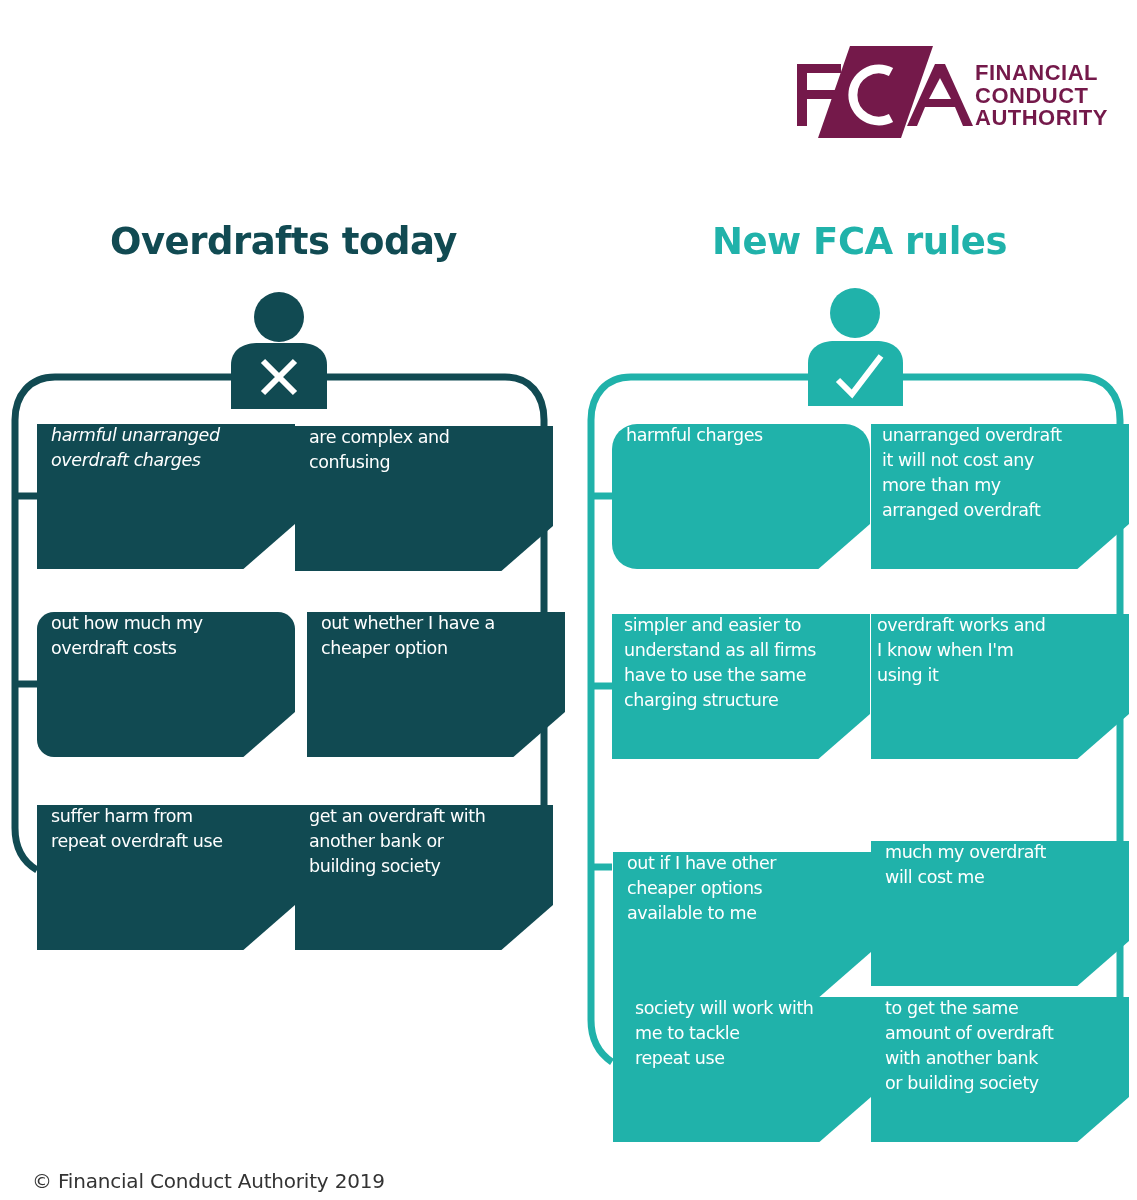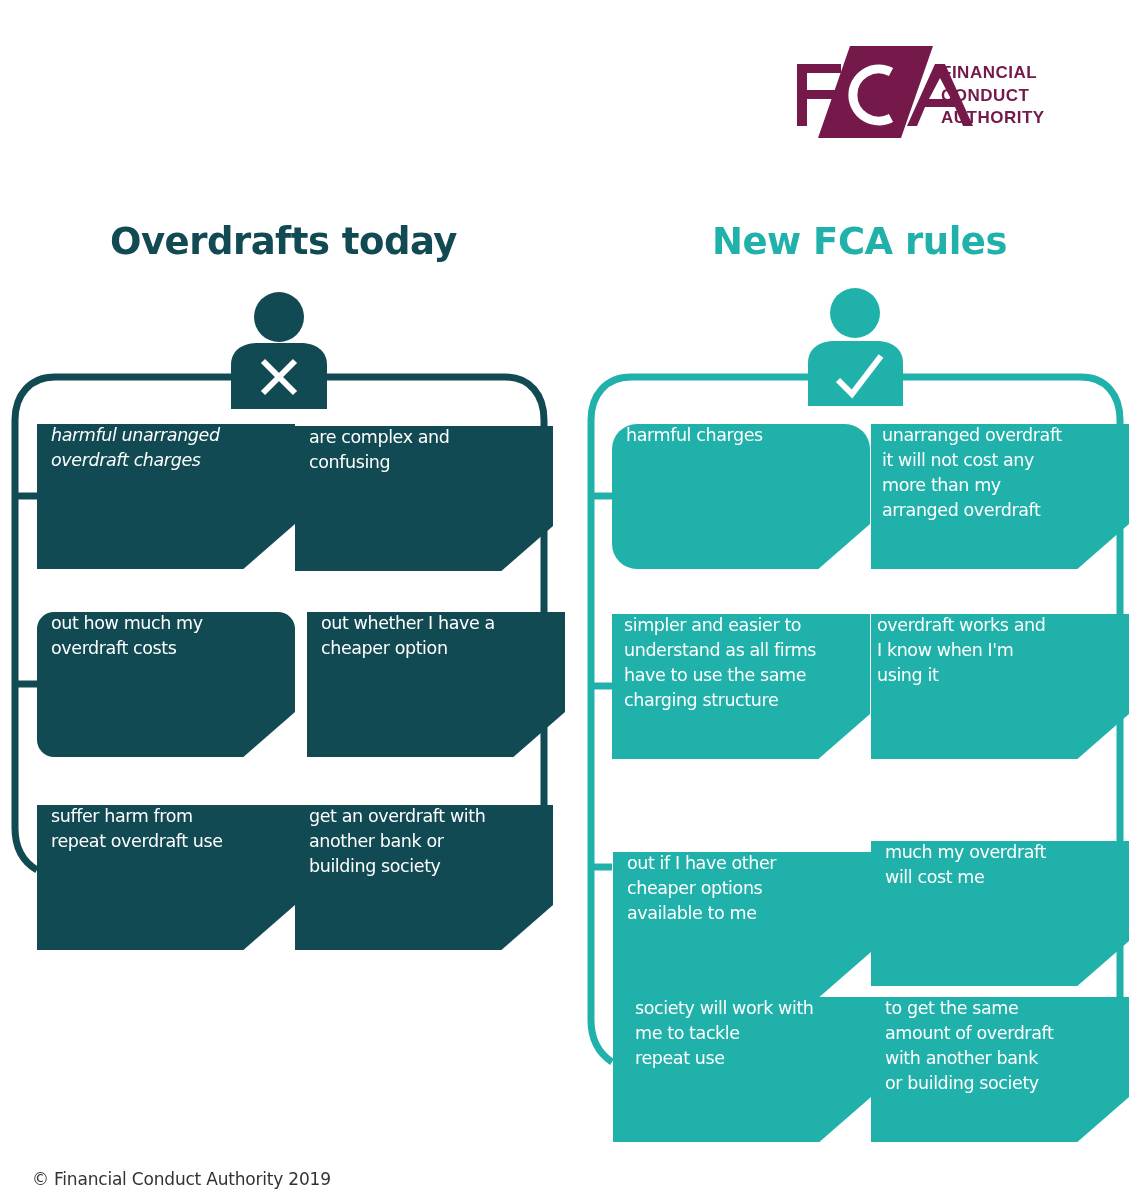--- a/index.html
+++ b/index.html
@@ -1,41 +1,41 @@
 <!DOCTYPE html>
 <html><head>
 <meta charset="utf-8">
 <style>
   html, body { margin: 0; padding: 0; background: #ffffff; }
   body { width: 1137px; height: 1200px; position: relative; overflow: hidden; font-family: "DejaVu Sans", sans-serif; }
   .abs { position: absolute; }
 
   
   .logo { left: 795px; top: 44px; width: 310px; height: 96px; }
-  .logo-text { left: 941px; top: 62px; color: #74194a; font-family: "Liberation Sans", sans-serif; font-weight: bold; font-size: 17px; line-height: 22.5px; letter-spacing: 0.5px; }
+  .logo-text { left: 975px; top: 62px; color: #74194a; font-family: "Liberation Sans", sans-serif; font-weight: bold; font-size: 22px; line-height: 22.5px; letter-spacing: 0.5px; }
   .logo-text div { white-space: nowrap; }
 
   
   .title { top: 220px; font-family: "DejaVu Sans", sans-serif; font-weight: bold; font-size: 37px; letter-spacing: -0.5px; white-space: nowrap; }
   .title-left { left: 110px; color: #114a52; text-align: right; }
   .title-right { left: 712px; color: #20b2aa; text-align: right; }
 
   
   svg.frame { position: absolute; left: 0; top: 0; }
 
   
   .card { position: absolute; width: 258px; height: 145px; color: #ffffff; box-sizing: border-box;
           clip-path: polygon(0 0, 100% 0, 100% 69%, 80% 100%, 0 100%); display: flex; align-items: flex-start; }
   .card.dark { background: #114a52; }
   .card.teal { background: #20b2aa; }
   .card-text { font-family: "DejaVu Sans", sans-serif; font-size: 17.5px; line-height: 25px; letter-spacing: -0.4px; padding-left: 14px; padding-right: 6px; white-space: pre-line; margin-top: -26px; }
   .card.dark .card-text { }
 
   
-  .footer { left: 32px; top: 1169px; font-family: "DejaVu Sans", sans-serif; font-size: 17px; color: #333333; letter-spacing: -0.2px; white-space: nowrap; }
+  .footer { left: 32px; top: 1169px; font-family: "DejaVu Sans", sans-serif; font-size: 20px; color: #333333; letter-spacing: -0.2px; white-space: nowrap; }
 </style>
 </head>
 <body>
 
 <div class="abs logo">
   <svg width="180" height="96" viewBox="0 0 180 96">
 
     <polygon points="55,2 138,2 106,94 23,94" fill="#74194a"></polygon>
 
     <rect x="2" y="20" width="10" height="62" fill="#74194a"></rect>

